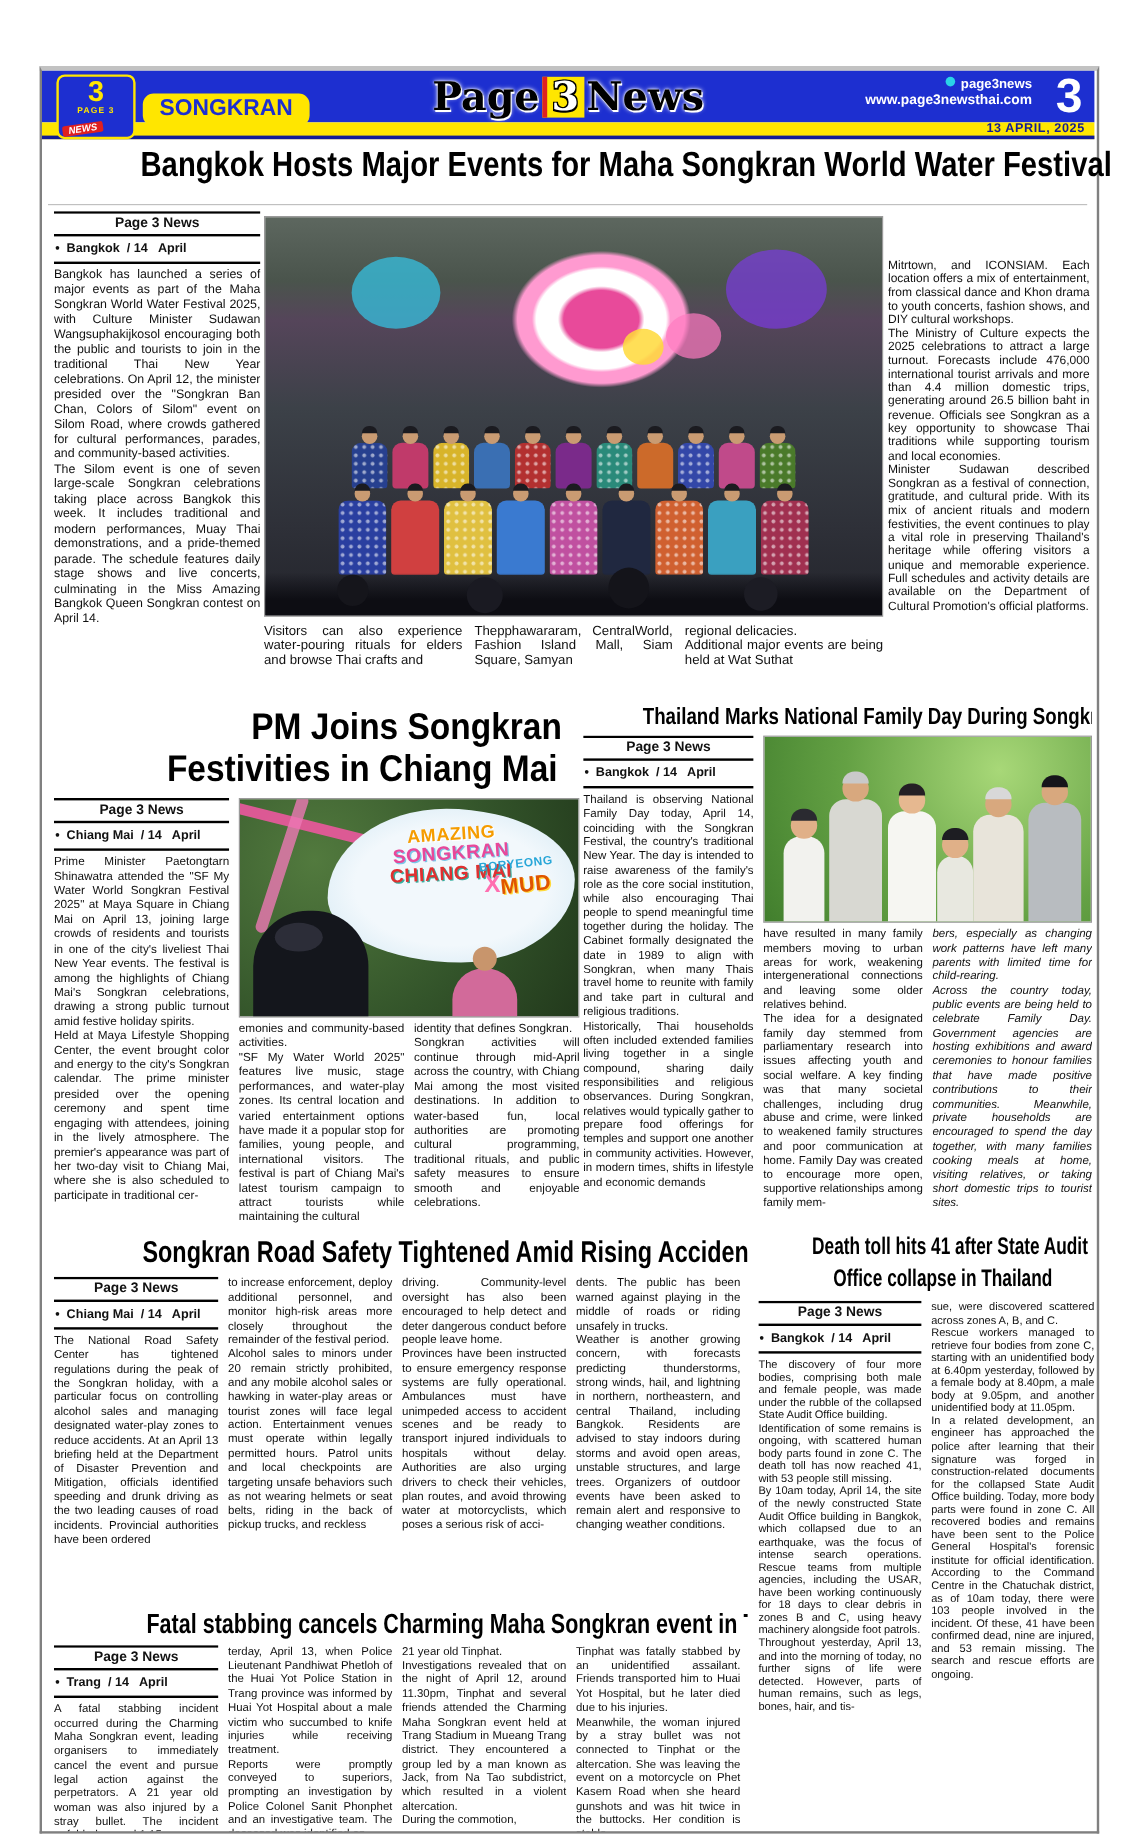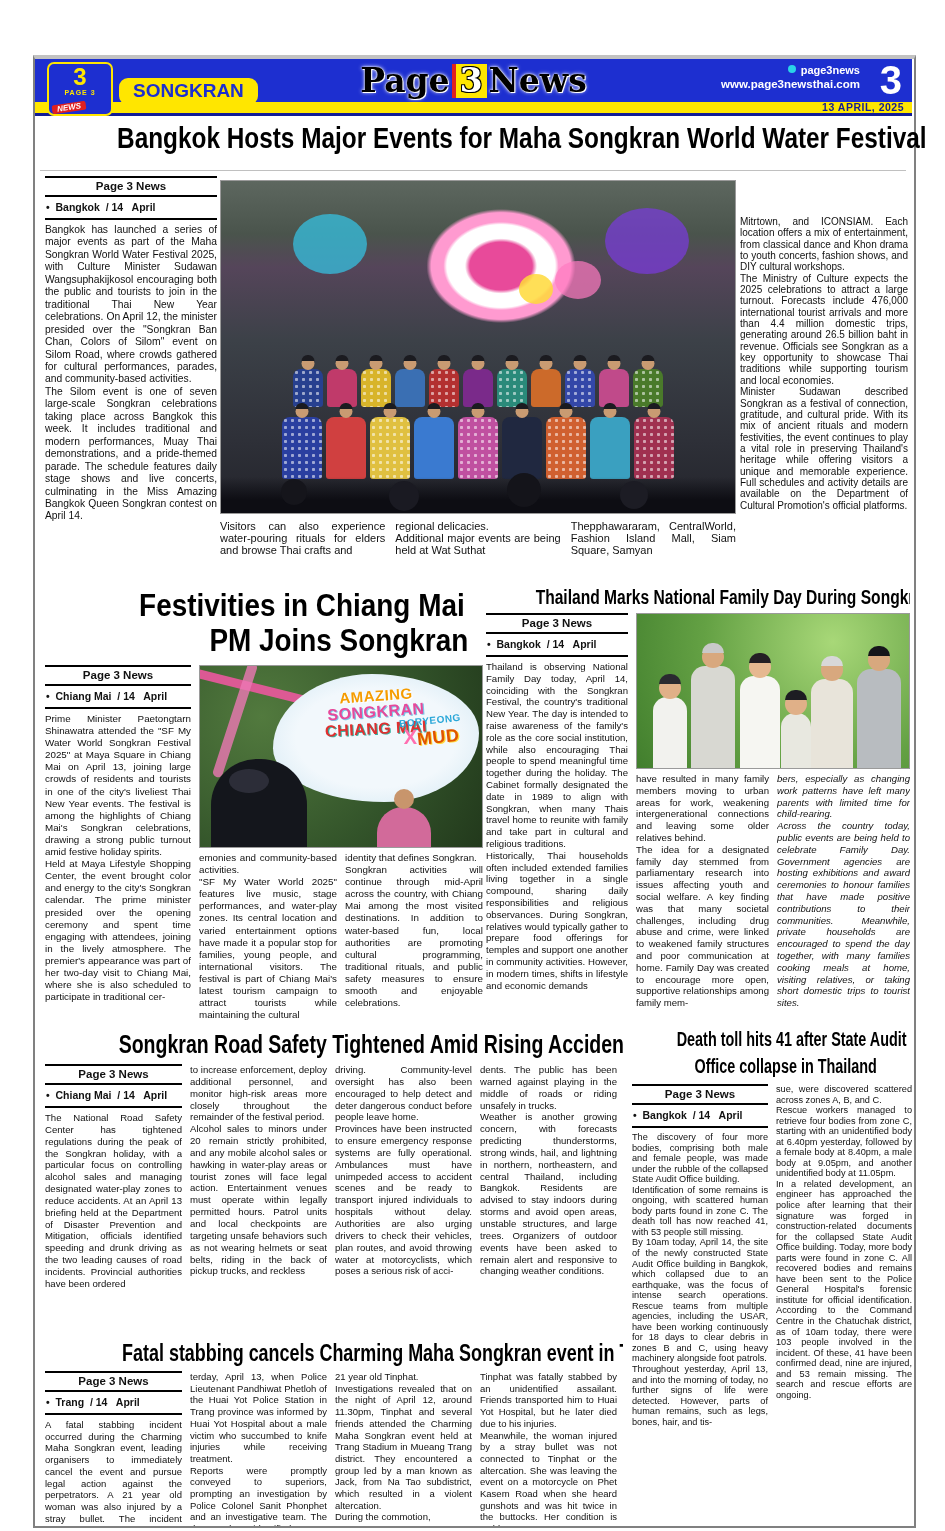--- a/index.html
+++ b/index.html
@@ -209,35 +209,35 @@
       <span class="fig floral" style="--sh:#d06030"></span>
       <span class="fig" style="--sh:#3aa0c0"></span>
       <span class="fig floral" style="--sh:#a03050"></span>
   </div>
   <div class="p1-front"></div>
   <div class="p1-heads"></div>
 </div>
 
 <div class="a1-caps abs">
   <div class="bt">Visitors can also experience water-pouring rituals for elders and browse Thai crafts and</div>
+  <div class="bt">Thepphawararam, CentralWorld, Fashion Island Mall, Siam Square, Samyan</div>
   <div class="bt">regional delicacies.
 Additional major events are being held at Wat Suthat</div>
-  <div class="bt">Thepphawararam, CentralWorld, Fashion Island Mall, Siam Square, Samyan</div>
 </div>
 
 <section class="a1-right abs">
   <div class="bt">Mitrtown, and ICONSIAM. Each location offers a mix of entertainment, from classical dance and Khon drama to youth concerts, fashion shows, and DIY cultural workshops.
 The Ministry of Culture expects the 2025 celebrations to attract a large turnout. Forecasts include 476,000 international tourist arrivals and more than 4.4 million domestic trips, generating around 26.5 billion baht in revenue. Officials see Songkran as a key opportunity to showcase Thai traditions while supporting tourism and local economies.
 Minister Sudawan described Songkran as a festival of connection, gratitude, and cultural pride. With its mix of ancient rituals and modern festivities, the event continues to play a vital role in preserving Thailand's heritage while offering visitors a unique and memorable experience. Full schedules and activity details are available on the Department of Cultural Promotion's official platforms.</div>
 </section>
 
 <section class="a2 abs">
   <div class="headline">
+    <div><span class="cx" style="--sx:.9">PM Joins Songkran</span></div>
     <div><span class="cx" style="--sx:.9">Festivities in Chiang Mai</span></div>
-    <div><span class="cx" style="--sx:.9">PM Joins Songkran</span></div>
   </div>
   <div class="row">
     <div class="colw" style="width:146px;">
       <div class="kick">
         <div class="kt">Page 3 News</div>
         <div class="dl">•  Chiang Mai  / 14   April</div>
       </div>
       <div class="bt">Prime Minister Paetongtarn Shinawatra attended the "SF My Water World Songkran Festival 2025" at Maya Square in Chiang Mai on April 13, joining large crowds of residents and tourists in one of the city's liveliest Thai New Year events. The festival is among the highlights of Chiang Mai's Songkran celebrations, drawing a strong public turnout amid festive holiday spirits.
 Held at Maya Lifestyle Shopping Center, the event brought color and energy to the city's Songkran calendar. The prime minister presided over the opening ceremony and spent time engaging with attendees, joining in the lively atmosphere. The premier's appearance was part of her two-day visit to Chiang Mai, where she is also scheduled to participate in traditional cer-</div>
     </div>

